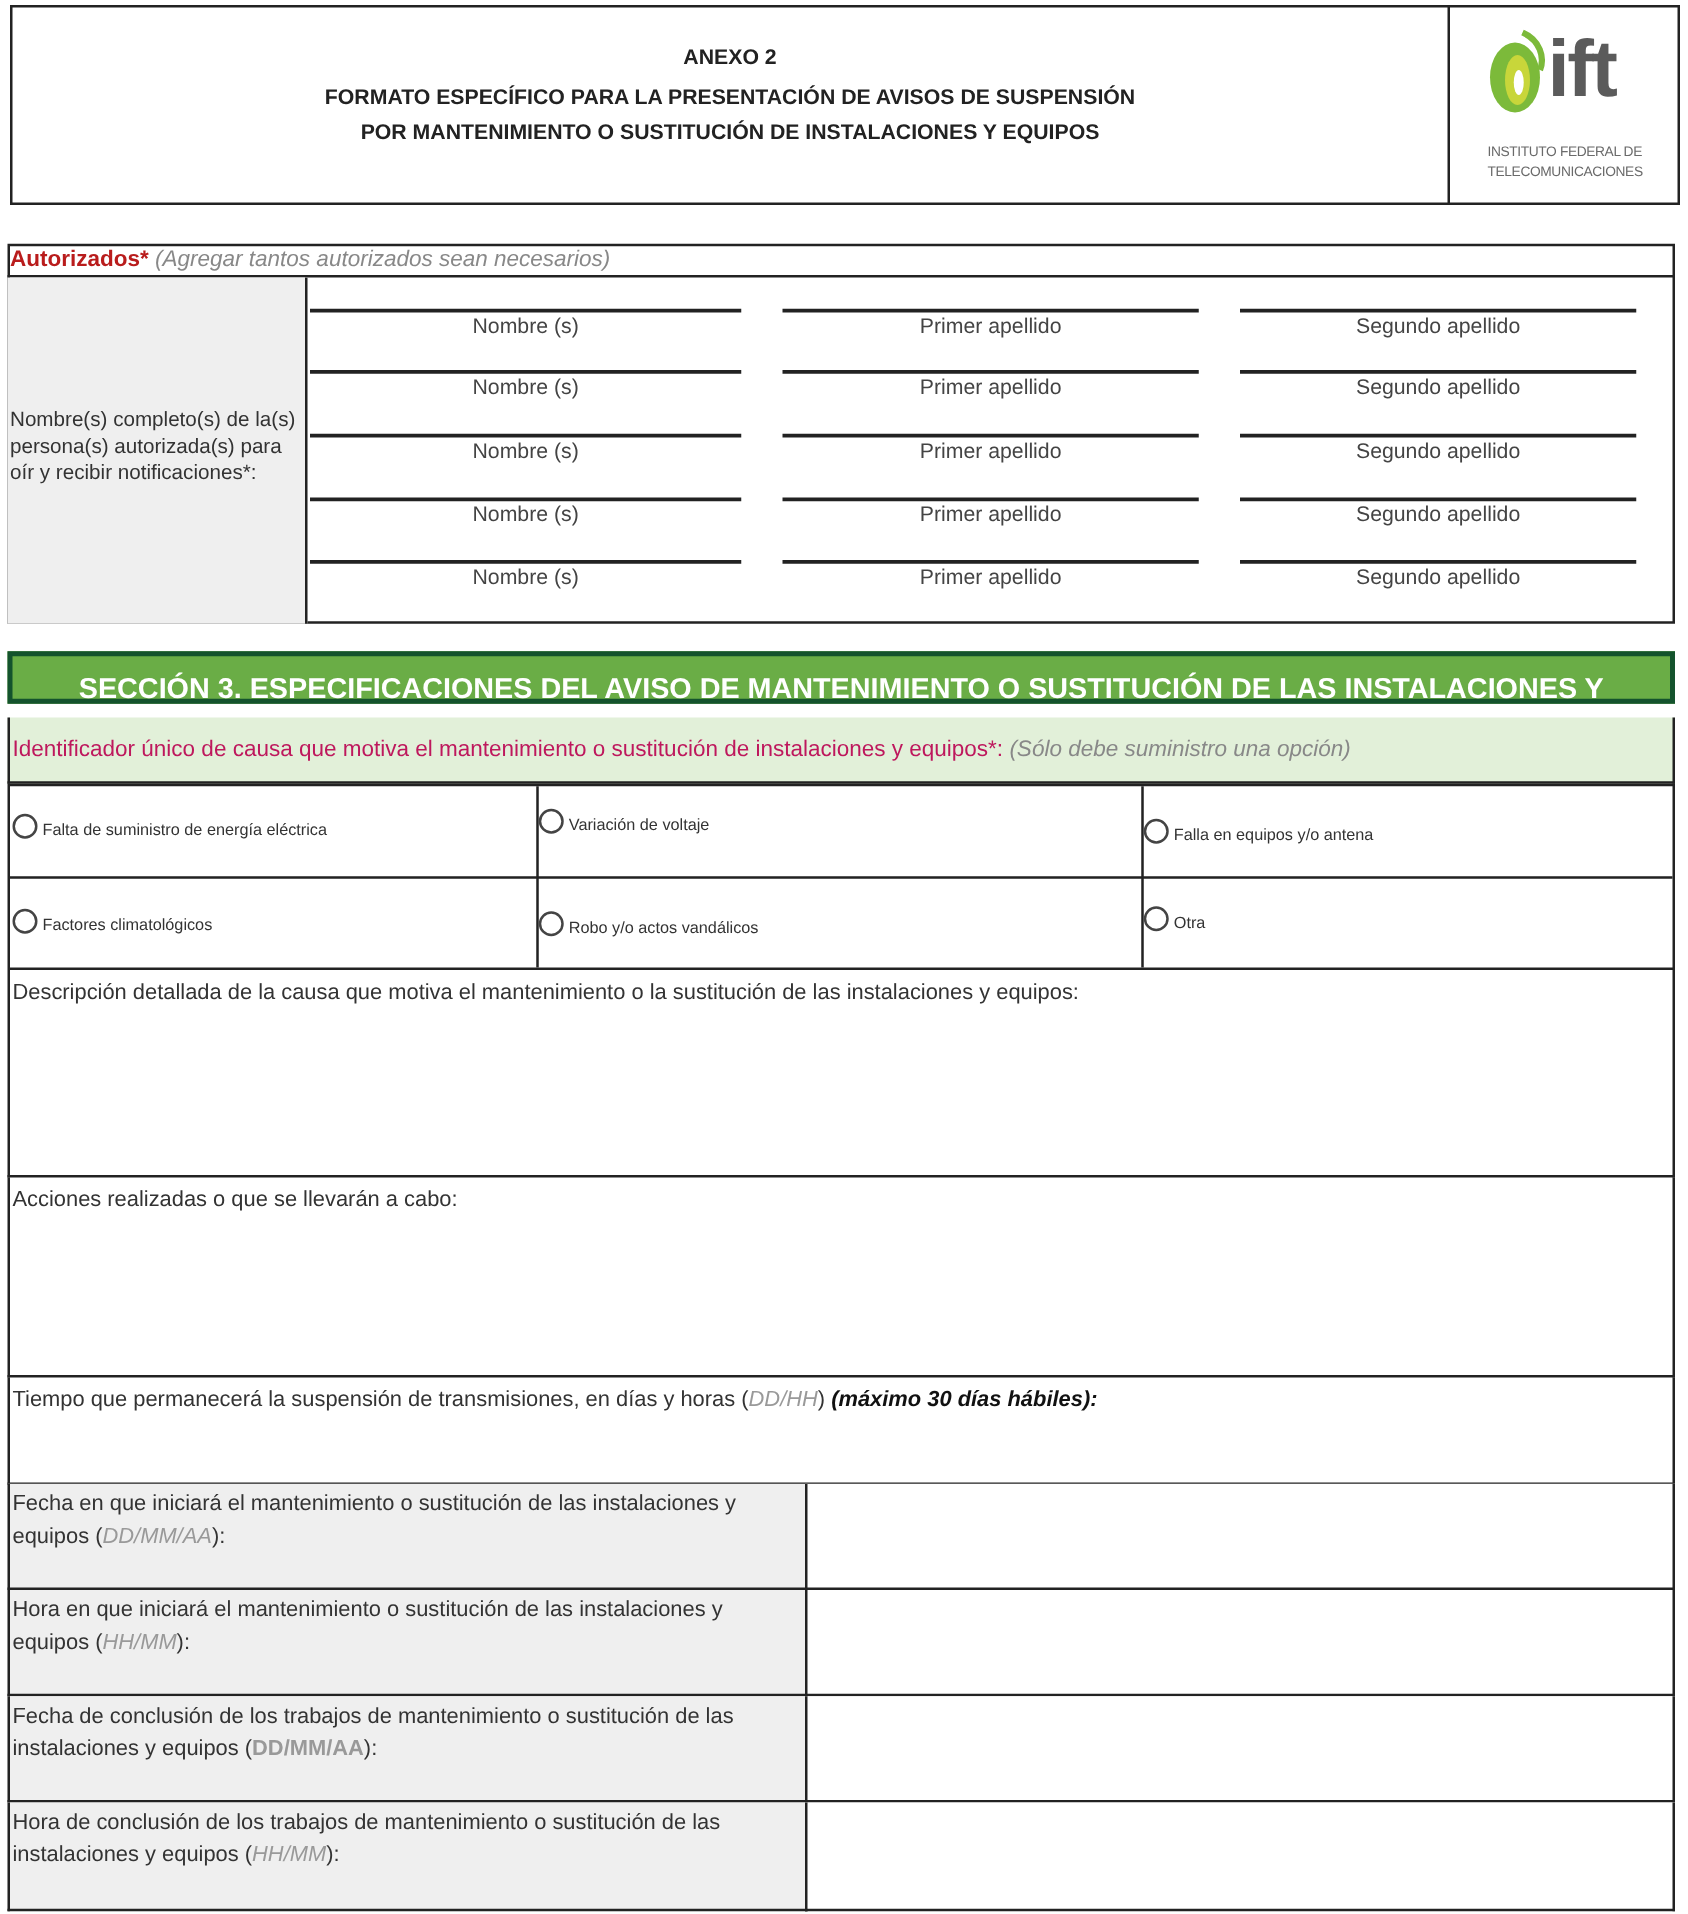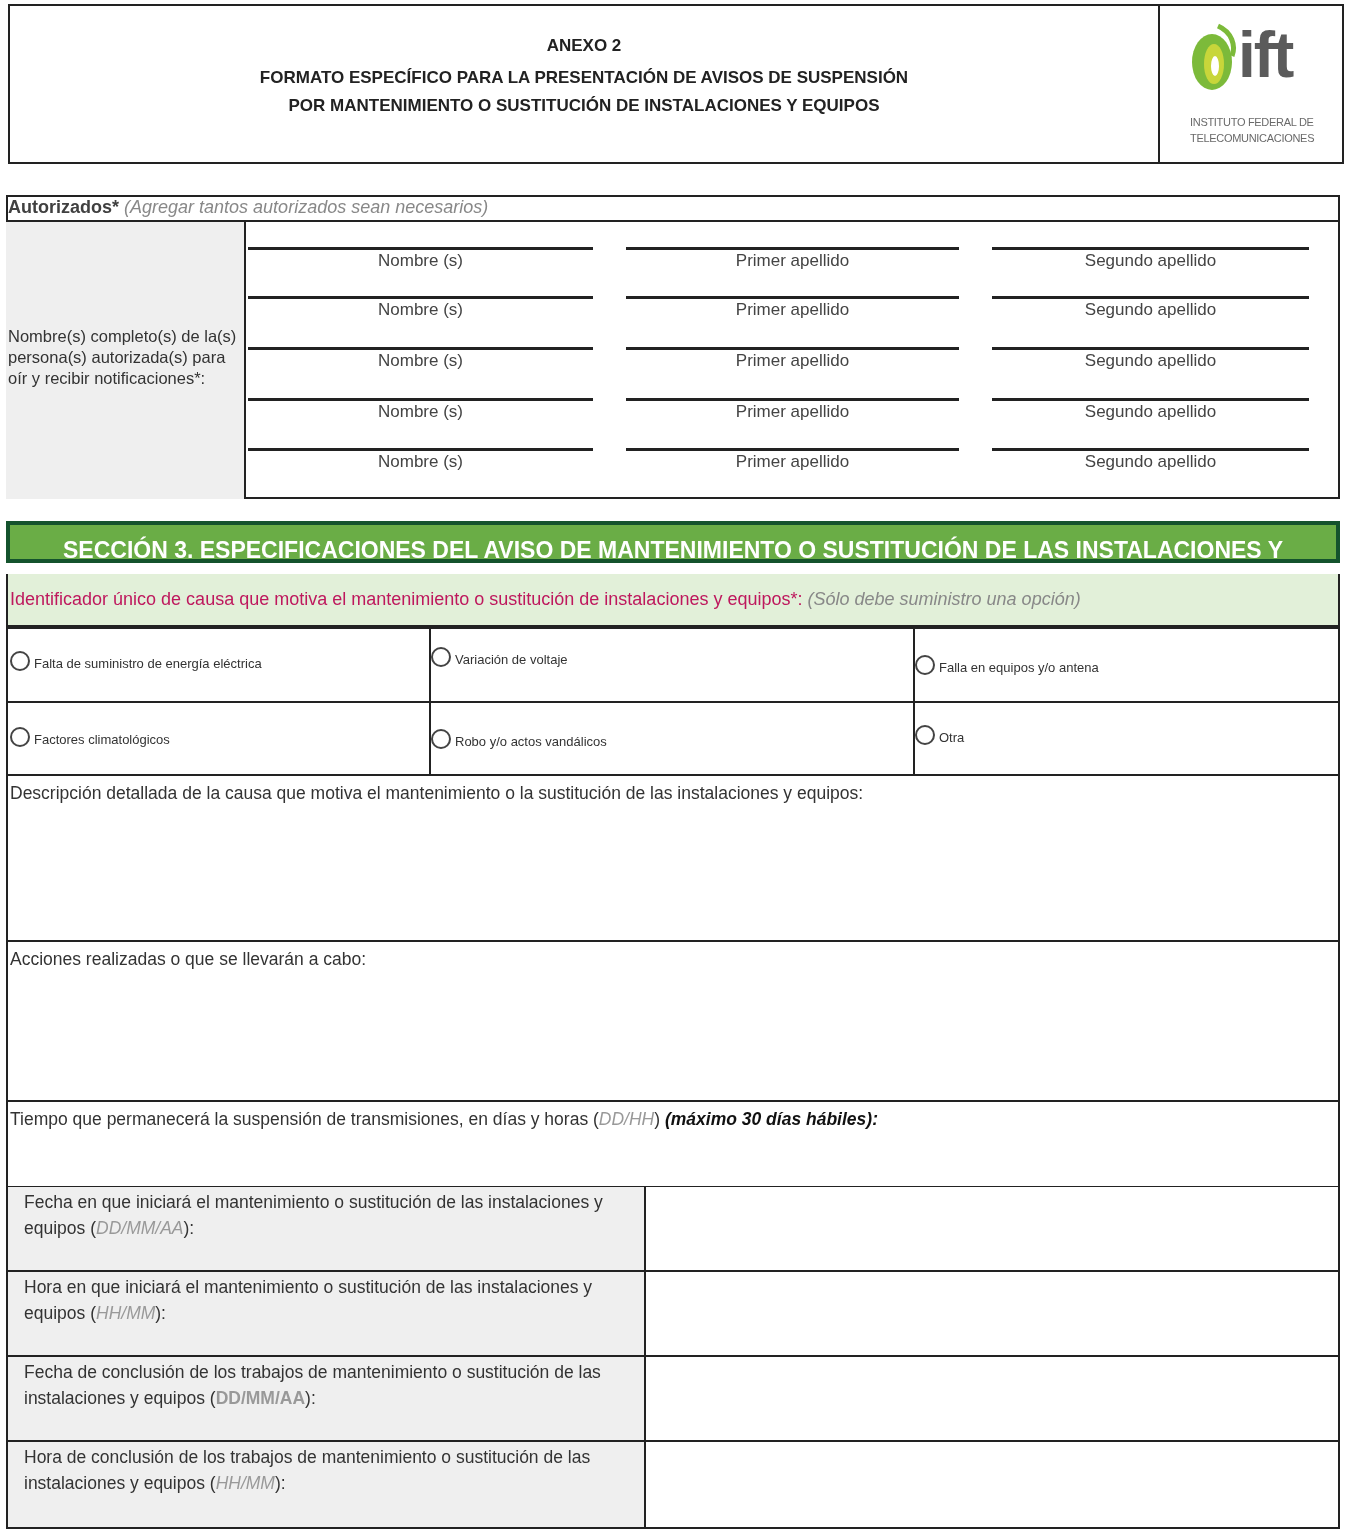--- a/index.html
+++ b/index.html
@@ -7,37 +7,37 @@
   .abs { position: absolute; }
   .header-box { left: 8px; top: 4px; width: 1336px; height: 160px; border: 2px solid #222; }
   .header-title { left: 8px; top: 4px; width: 1152px; height: 160px; text-align: center; font-weight: bold; font-size: 17px; color: #222; }
   .header-title div { line-height: 28px; }
   .logo-cell { left: 1158px; top: 4px; width: 172px; height: 160px; border-left: 2px solid #222; }
   .logo-ift { position: absolute; left: 78px; top: 14px; font-size: 64px; font-weight: bold; color: #5b5b5b; letter-spacing: -2px; }
   .logo-sub { position: absolute; left: 30px; top: 110px; font-size: 11px; color: #6a6a6a; line-height: 16px; letter-spacing: -0.3px; }
 
   .aut-box { left: 6px; top: 195px; width: 1334px; height: 304px; border: 2px solid #222; }
   .aut-head { left: 6px; top: 195px; width: 1334px; height: 27px; border-bottom: 2px solid #222; font-size: 18px; padding-left: 2px; line-height: 25px; }
-  .aut-head b { color: #404040; }
+  .aut-head b { color: #b91c1c; }
   .aut-head i { color: #888; }
   .aut-label { left: 6px; top: 222px; width: 240px; height: 277px; background: #efefef; border-right: 2px solid #222; font-size: 16.5px; line-height: 21px; padding: 104px 4px 0 2px; color: #333; }
   .line { height: 3px; background: #222; }
   .ph { font-size: 17px; color: #444; text-align: center; }
 
   .sec-head { left: 6px; top: 521px; width: 1334px; height: 42px; background: #6aad46; border: 4px solid #14532d; color: #ffffff; font-weight: bold; font-size: 23px; text-align: center; line-height: 50px; }
   .sec-sub { left: 6px; top: 574px; width: 1334px; height: 53px; background: #e2f0d9; border: 2px solid #222; border-top: none; font-size: 18px; line-height: 50px; padding-left: 2px; }
   .sec-sub i { color: #888; }
   .grid { left: 6px; top: 627px; width: 1334px; height: 149px; border: 2px solid #222; }
   .cell { position: absolute; font-size: 13px; color: #333; }
   .radio { display: inline-block; width: 20px; height: 20px; border: 2px solid #444; border-radius: 50%; vertical-align: -3px; margin-right: 4px; background: #fff; }
 
   .block { left: 6px; width: 1334px; border: 2px solid #222; border-top: none; font-size: 17.5px; color: #333; padding: 6px 2px; line-height: 22px; }
   .ital { font-style: italic; color: #999; }
   .boldi { font-style: italic; font-weight: bold; color: #111; }
-  .row-l { left: 6px; width: 640px; background: #efefef; border: 2px solid #222; border-top: none; font-size: 17.5px; line-height: 26px; padding: 2px 16px; color: #333; }
+  .row-l { left: 6px; width: 640px; background: #efefef; border: 2px solid #222; border-top: none; font-size: 17.5px; line-height: 26px; padding: 2px 2px; color: #333; }
   .row-r { left: 644px; width: 696px; border: 2px solid #222; border-top: none; background: #fff; }
 </style>
 </head>
 <body>
 
 <div class="abs header-box"></div>
 <div class="abs header-title">
   <div style="margin-top:28px">ANEXO 2</div>
   <div style="margin-top:4px">FORMATO ESPECÍFICO PARA LA PRESENTACIÓN DE AVISOS DE SUSPENSIÓN</div>
   <div>POR MANTENIMIENTO O SUSTITUCIÓN DE INSTALACIONES Y EQUIPOS</div>

